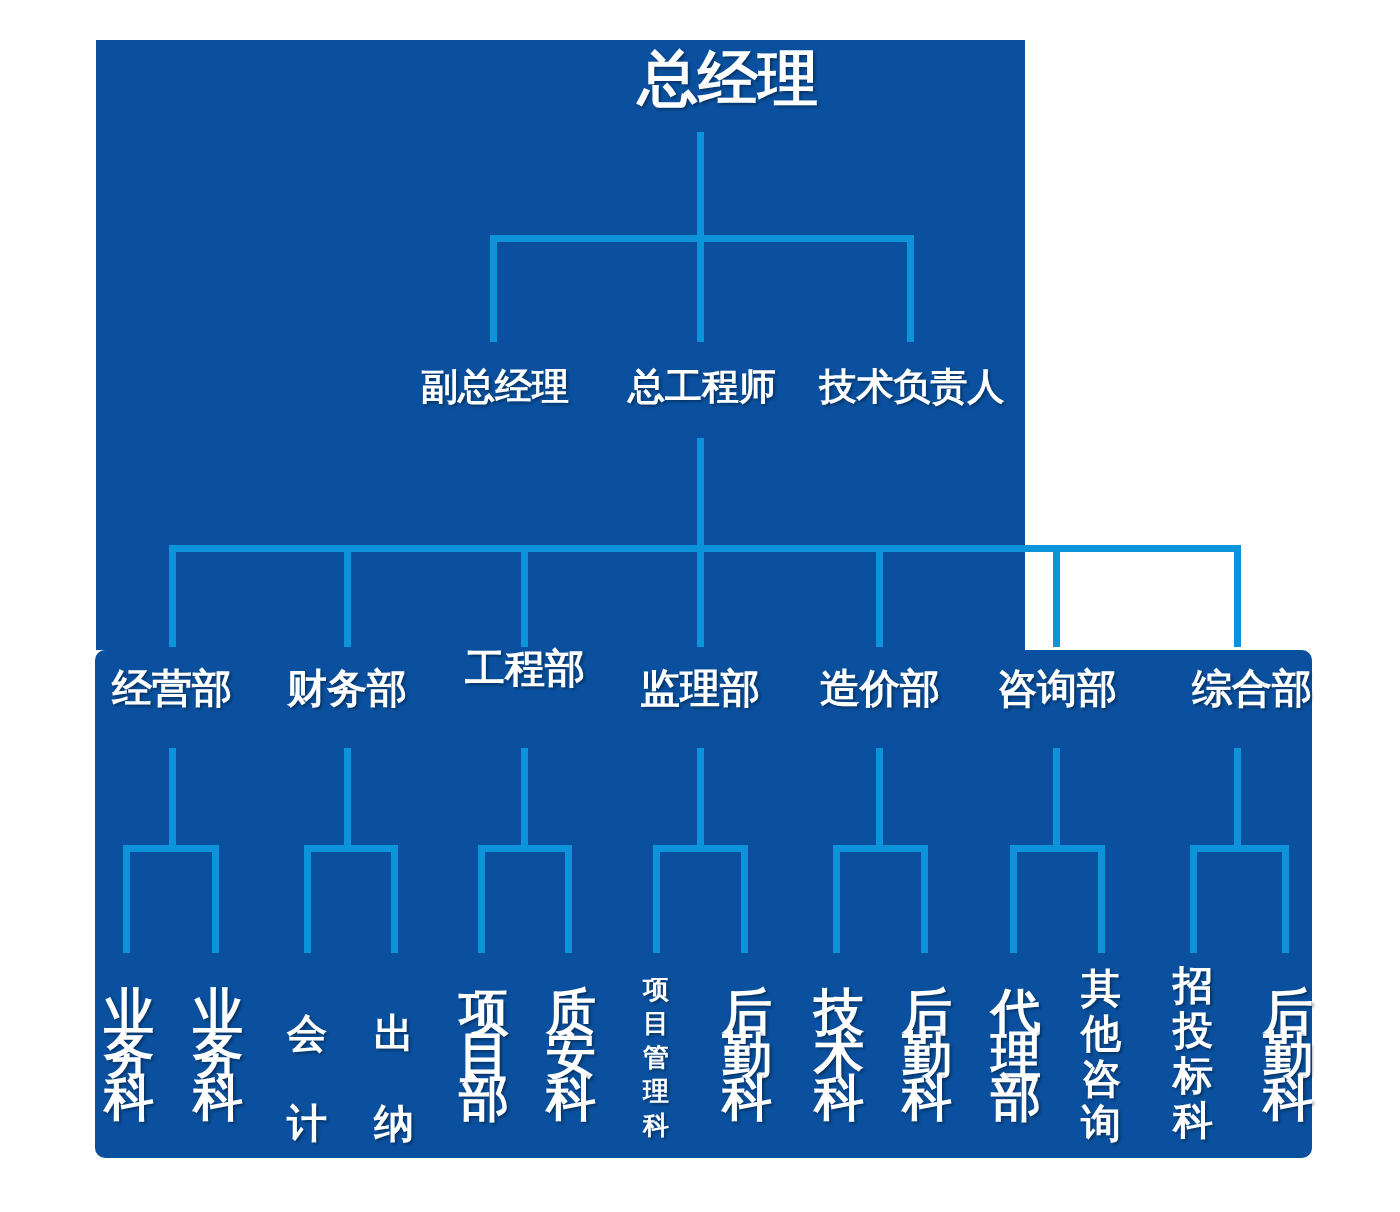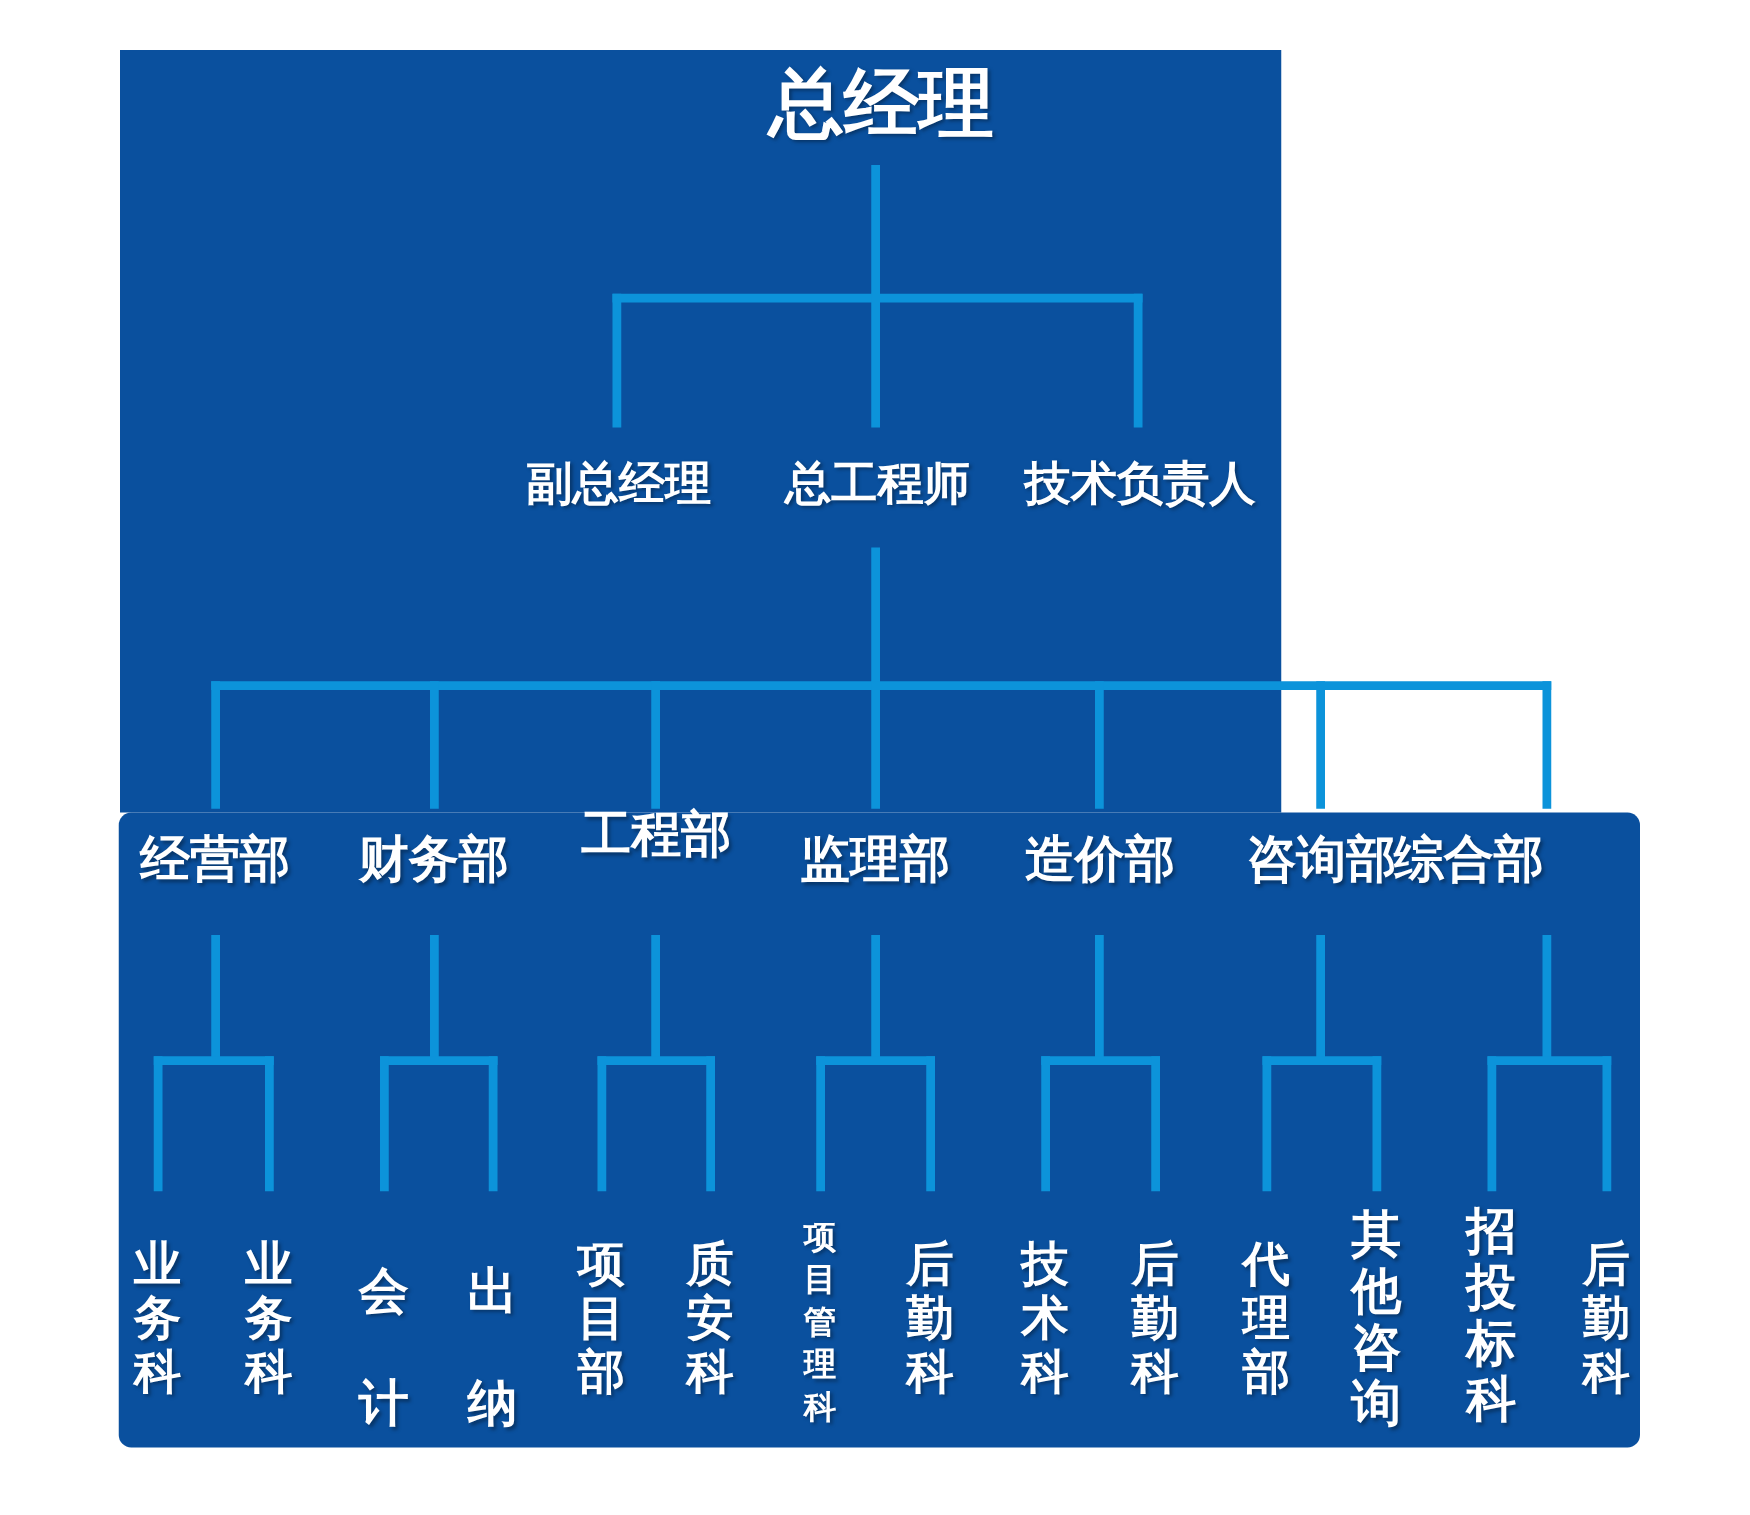--- a/index.html
+++ b/index.html
@@ -14,21 +14,21 @@
     text-align:center;text-shadow:2px 2px 3px rgba(0,0,0,0.35);
   }
   .title{font-size:60px;line-height:70px;letter-spacing:0px;}
   .lvl2{font-size:37px;line-height:46px;}
   .lvl3{font-size:40px;line-height:48px;}
   .vcol{
     position:absolute;color:#ffffff;font-weight:bold;z-index:10;
     width:44px;text-align:center;word-break:break-all;
     text-shadow:2px 2px 3px rgba(0,0,0,0.35);
   }
-  .col3{font-size:38px;line-height:43px;top:991px;}
+  .col3{font-size:50px;line-height:43px;top:991px;}
   .col2{font-size:40px;line-height:90px;top:988px;}
   .col4{font-size:40px;line-height:45px;top:966px;}
   .col5{font-size:26px;line-height:34px;top:972px;}
 </style>
 </head>
 <body>
 
 <div class="block" style="left:96px;top:40px;width:929px;height:610px;"></div>
 <div class="block" style="left:95px;top:650px;width:1217px;height:508px;border-radius:10px;"></div>
 
@@ -76,33 +76,33 @@
 <div class="line" style="left:1053px;top:748px;width:7px;height:100px;"></div>
 <div class="line" style="left:1010px;top:845px;width:95px;height:7px;"></div>
 <div class="line" style="left:1010px;top:845px;width:7px;height:108px;"></div>
 <div class="line" style="left:1098px;top:845px;width:7px;height:108px;"></div>
 
 <div class="line" style="left:1234px;top:748px;width:7px;height:100px;"></div>
 <div class="line" style="left:1190px;top:845px;width:99px;height:7px;"></div>
 <div class="line" style="left:1190px;top:845px;width:7px;height:108px;"></div>
 <div class="line" style="left:1282px;top:845px;width:7px;height:108px;"></div>
 
-<div class="txt title" style="left:495px;top:48px;width:420px;">总经理</div>
+<div class="txt title" style="left:518px;top:48px;width:420px;font-family:Liberation Mono, monospace;">总经理</div>
 
 <div class="txt lvl2" style="left:385px;top:364px;width:220px;">副总经理</div>
 <div class="txt lvl2" style="left:592px;top:364px;width:220px;">总工程师</div>
 <div class="txt lvl2" style="left:802px;top:364px;width:220px;">技术负责人</div>
 
 <div class="txt lvl3" style="left:92px;top:664px;width:160px;">经营部</div>
 <div class="txt lvl3" style="left:267px;top:664px;width:160px;">财务部</div>
 <div class="txt lvl3" style="left:445px;top:644px;width:160px;">工程部</div>
 <div class="txt lvl3" style="left:620px;top:664px;width:160px;">监理部</div>
 <div class="txt lvl3" style="left:800px;top:664px;width:160px;">造价部</div>
 <div class="txt lvl3" style="left:977px;top:664px;width:160px;">咨询部</div>
-<div class="txt lvl3" style="left:1095px;top:664px;width:160px;">综合部</div>
+<div class="txt lvl3" style="left:1172px;top:664px;width:160px;">综合部</div>
 
 <div class="vcol col3" style="left:104px;">业务科</div>
 <div class="vcol col3" style="left:193px;">业务科</div>
 <div class="vcol col2" style="left:285px;">会计</div>
 <div class="vcol col2" style="left:372px;">出纳</div>
 <div class="vcol col3" style="left:459px;">项目部</div>
 <div class="vcol col3" style="left:546px;">质安科</div>
 <div class="vcol col5" style="left:634px;">项目管理科</div>
 <div class="vcol col3" style="left:722px;">后勤科</div>
 <div class="vcol col3" style="left:814px;">技术科</div>

